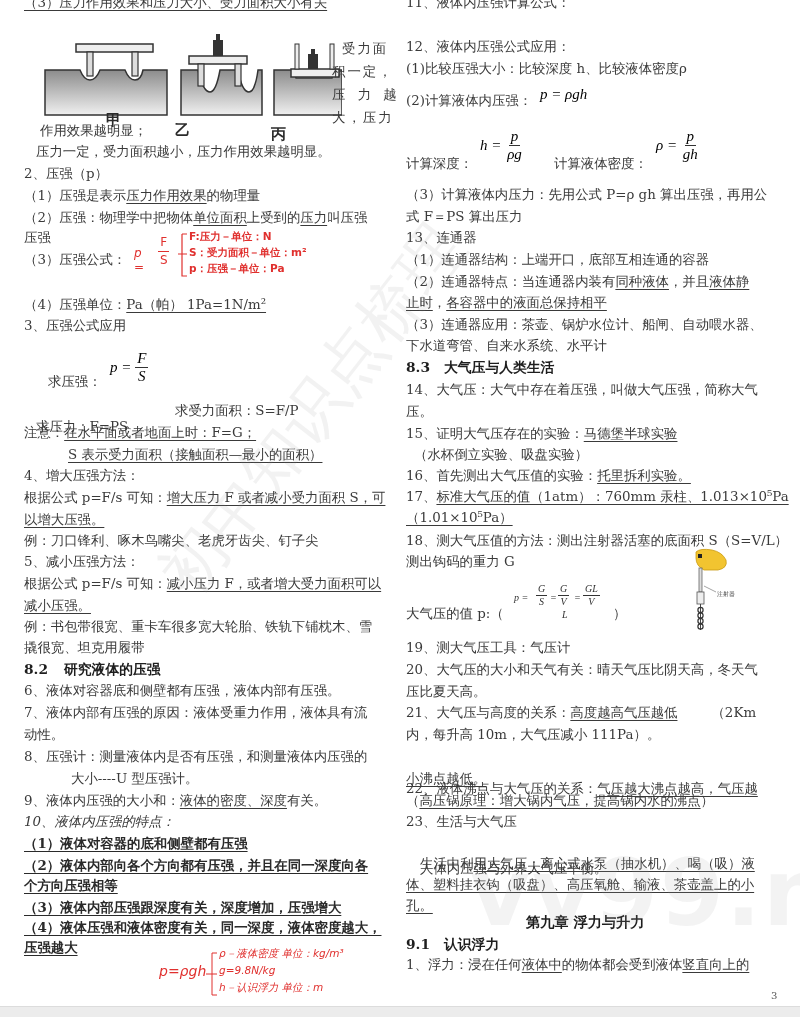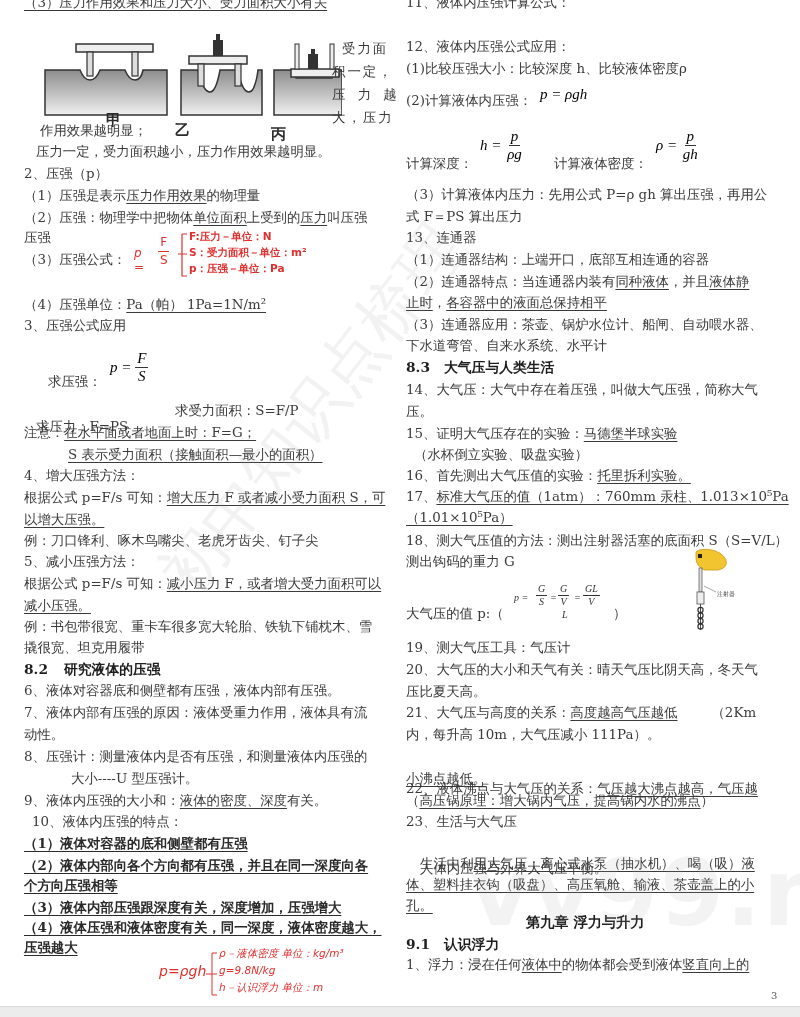--- a/index.html
+++ b/index.html
@@ -138,21 +138,21 @@
     <div class="ln" style="left:0;top:618px;">例：书包带很宽、重卡车很多宽大轮胎、铁轨下铺枕木、雪</div>
     <div class="ln" style="left:0;top:639px;">撬很宽、坦克用履带</div>
 
     <div class="ln sec" style="left:0;top:660px;"><span>8.2</span><span style="margin-left:16px;">研究液体的压强</span></div>
     <div class="ln" style="left:0;top:682px;">6、液体对容器底和侧壁都有压强，液体内部有压强。</div>
     <div class="ln" style="left:0;top:704px;">7、液体内部有压强的原因：液体受重力作用，液体具有流</div>
     <div class="ln" style="left:0;top:726px;">动性。</div>
     <div class="ln" style="left:0;top:748px;">8、压强计：测量液体内是否有压强，和测量液体内压强的</div>
     <div class="ln" style="left:0;top:770px;margin-left:47px;">大小----U 型压强计。</div>
     <div class="ln" style="left:0;top:792px;"><span>9、液体内压强的大小和：</span><span class="u">液体的密度、深度</span><span>有关。</span></div>
-    <div class="ln" style="left:8px;top:813px;">10、液体内压强的特点：</div>
+    <div class="ln" style="left:0;top:813px;font-style:italic;">10、液体内压强的特点：</div>
     <div class="ln b u" style="left:0;top:834px;">（1）液体对容器的底和侧壁都有压强</div>
     <div class="ln b u" style="left:0;top:856px;">（2）液体内部向各个方向都有压强，并且在同一深度向各</div>
     <div class="ln b u" style="left:0;top:876px;">个方向压强相等</div>
     <div class="ln b u" style="left:0;top:898px;">（3）液体内部压强跟深度有关，深度增加，压强增大</div>
     <div class="ln b u" style="left:0;top:918px;">（4）液体压强和液体密度有关，同一深度，液体密度越大，</div>
     <div class="ln b u" style="left:0;top:938px;">压强越大</div>
 
     <div style="position:absolute;left:135px;top:945px;">
       <span class="red" style="position:absolute;left:0;top:18px;font-size:14px;font-style:italic;white-space:nowrap;">p=ρgh</span>
       <svg style="position:absolute;left:45px;top:4px;" width="14" height="48">

